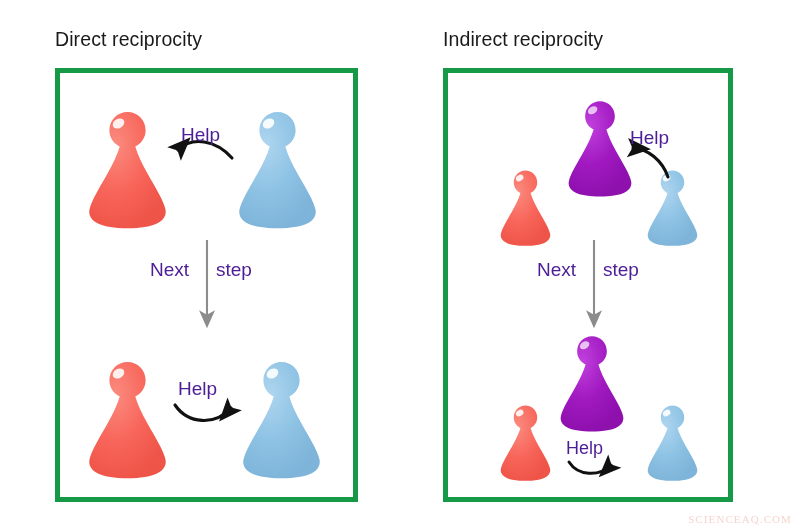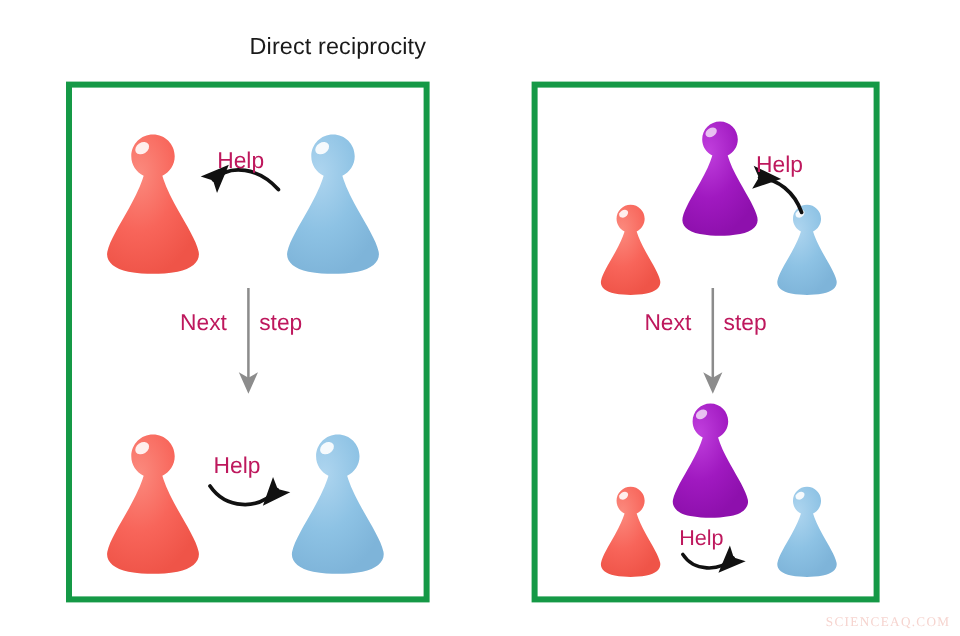--- a/index.html
+++ b/index.html
@@ -15,21 +15,21 @@
     overflow: hidden;
   }
   #stage {
     position: absolute;
     left: 0; top: 0;
     width: 800px;
     height: 530px;
   }
   .panel-title {
     position: absolute;
-    text-align: right;
+    text-align: left;
     font-size: 19.5px;
     color: #1a1a1a;
     letter-spacing: 0.1px;
     white-space: nowrap;
   }
   #title-left  { left: 55px;  top: 28px;  width: 300px; }
   #title-right { left: 443px; top: 28px;  width: 300px; }
 
   .frame {
     position: absolute;
@@ -39,21 +39,21 @@
   }
   #frame-left  { left: 55px;  top: 68px; width: 303px; height: 434px; }
   #frame-right { left: 443px; top: 68px; width: 290px; height: 434px; }
 
   .figure { position: absolute; }
   .figure svg { display: block; }
 
   .label {
     position: absolute;
     font-size: 19px;
-    color: #be185d;
+    color: #4c1d95;
     white-space: nowrap;
   }
   .label-small { font-size: 18px; }
 
   .arrow-layer {
     position: absolute;
     left: 0; top: 0;
     width: 800px; height: 530px;
     pointer-events: none;
   }
@@ -67,20 +67,21 @@
     color: #f6d4cf;
     font-family: Liberation Serif, serif;
   }
 </style>
 </head>
 <body>
 
 <div id="stage">
 
   <div class="panel-title" id="title-left">Direct reciprocity</div>
+  <div class="panel-title" id="title-right">Indirect reciprocity</div>
 
   <div class="frame" id="frame-left"></div>
   <div class="frame" id="frame-right"></div>
 
   <div class="figure" style="left:85px; top:108px;">
     <svg width="85" height="122" viewBox="0 0 85 122">
       <defs>
         <radialGradient id="gR1" cx="35%" cy="28%" r="75%">
           <stop offset="0%" stop-color="#fb8a7e"></stop>
           <stop offset="55%" stop-color="#f8655a"></stop>

